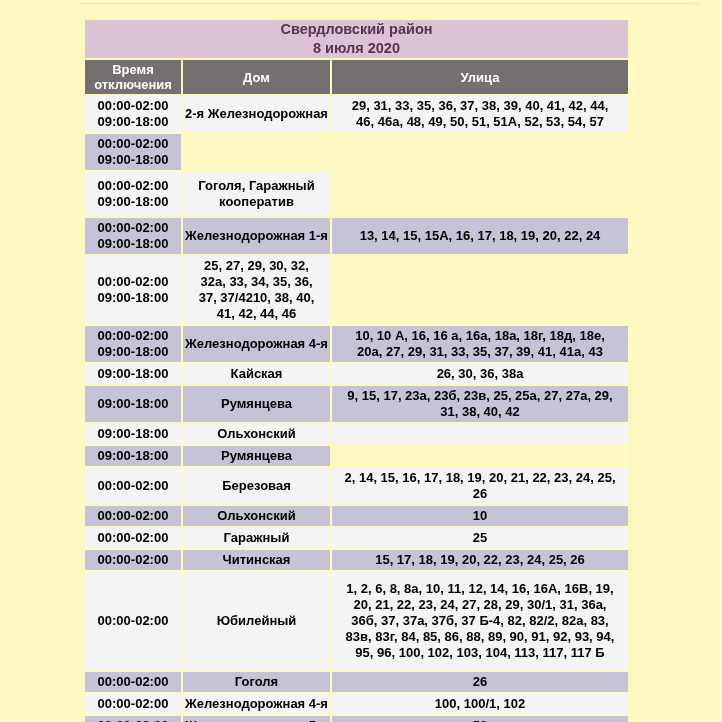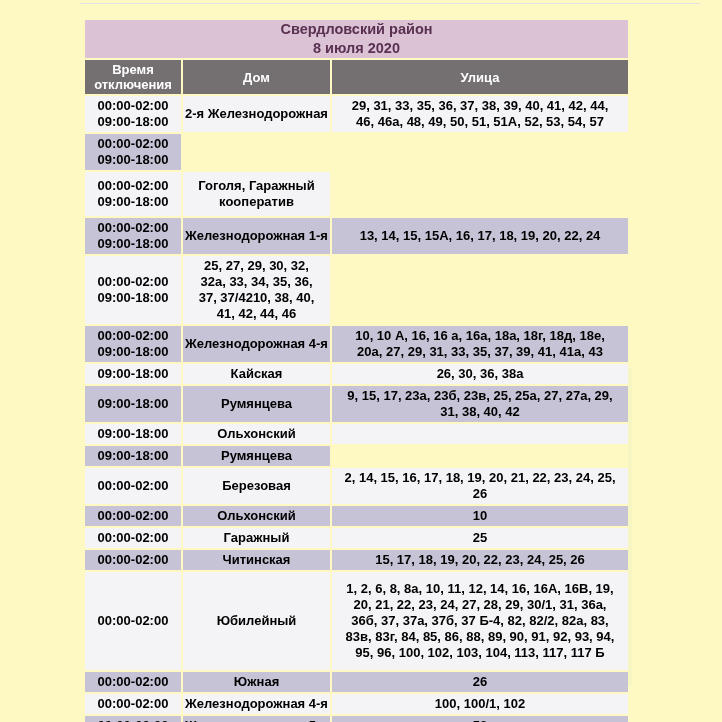--- a/index.html
+++ b/index.html
@@ -127,21 +127,21 @@
     </div>
 
     <div class="row lt h94">
       <div class="cell time">00:00-02:00</div>
       <div class="cell">Юбилейный</div>
       <div class="cell houses">1, 2, 6, 8, 8а, 10, 11, 12, 14, 16, 16А, 16В, 19, 20, 21, 22, 23, 24, 27, 28, 29, 30/1, 31, 36а, 36б, 37, 37а, 37б, 37 Б-4, 82, 82/2, 82а, 83, 83в, 83г, 84, 85, 86, 88, 89, 90, 91, 92, 93, 94, 95, 96, 100, 102, 103, 104, 113, 117, 117 Б</div>
     </div>
 
     <div class="row lv">
       <div class="cell time">00:00-02:00</div>
-      <div class="cell">Южная</div>
+      <div class="cell">Гоголя</div>
       <div class="cell houses">26</div>
     </div>
 
     <div class="row lt">
       <div class="cell time">00:00-02:00</div>
       <div class="cell">Железнодорожная 4-я</div>
       <div class="cell houses">100, 100/1, 102</div>
     </div>
 
     <div class="row lv">

